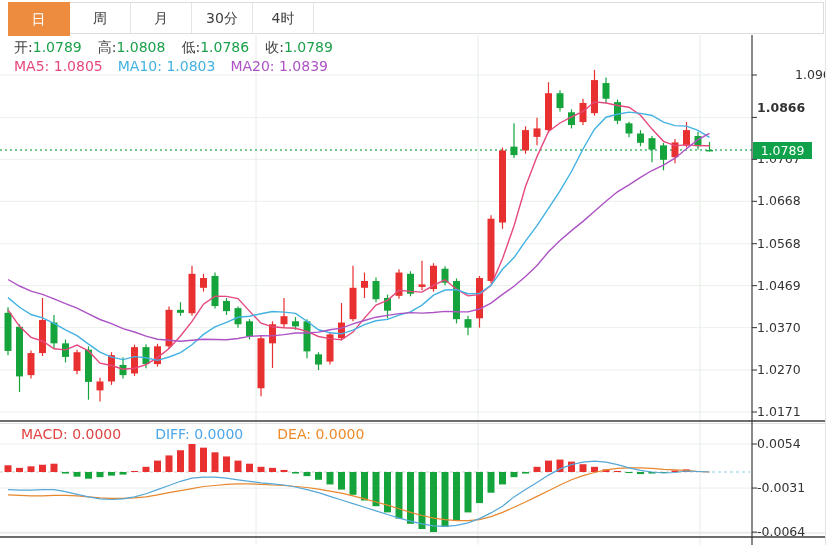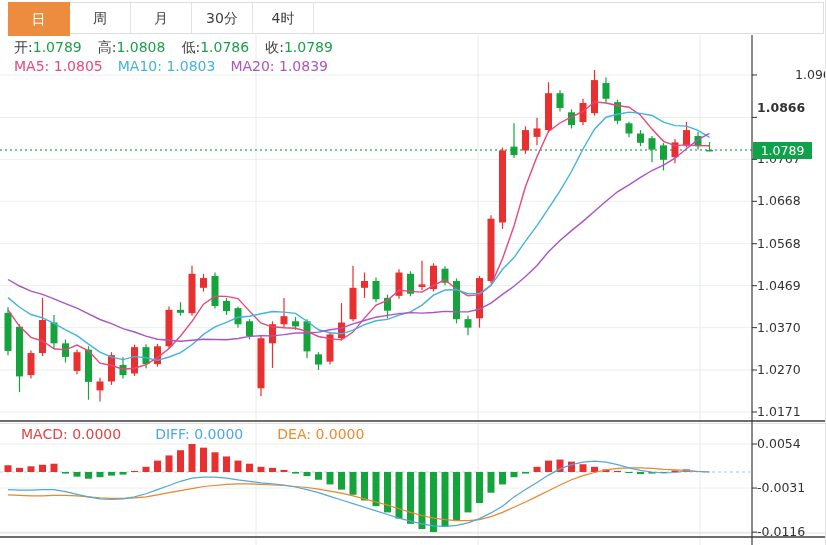--- a/index.html
+++ b/index.html
@@ -297,15 +297,15 @@
       <div class="axis-label" style="top: 101px; font-weight: bold;">1.0866</div>
       <div class="axis-label" style="top: 152.356px;">1.0767</div>
       <div class="axis-label" style="top: 194.322px; text-align: right;">1.0668</div>
       <div class="axis-label" style="top: 236.712px;">1.0568</div>
       <div class="axis-label" style="top: 278.678px;">1.0469</div>
       <div class="axis-label" style="top: 320.644px;">1.0370</div>
       <div class="axis-label" style="top: 363.034px;">1.0270</div>
       <div class="axis-label" style="top: 405px;">1.0171</div>
       <div class="axis-label" style="top: 437.023px; text-align: center;">0.0054</div>
       <div class="axis-label" style="top: 481.061px;">-0.0031</div>
-      <div class="axis-label" style="top: 525.1px;">-0.0116</div>
+      <div class="axis-label" style="top: 525.1px;">-0.0064</div>
     </div>
 </div>
 
 </body></html>

